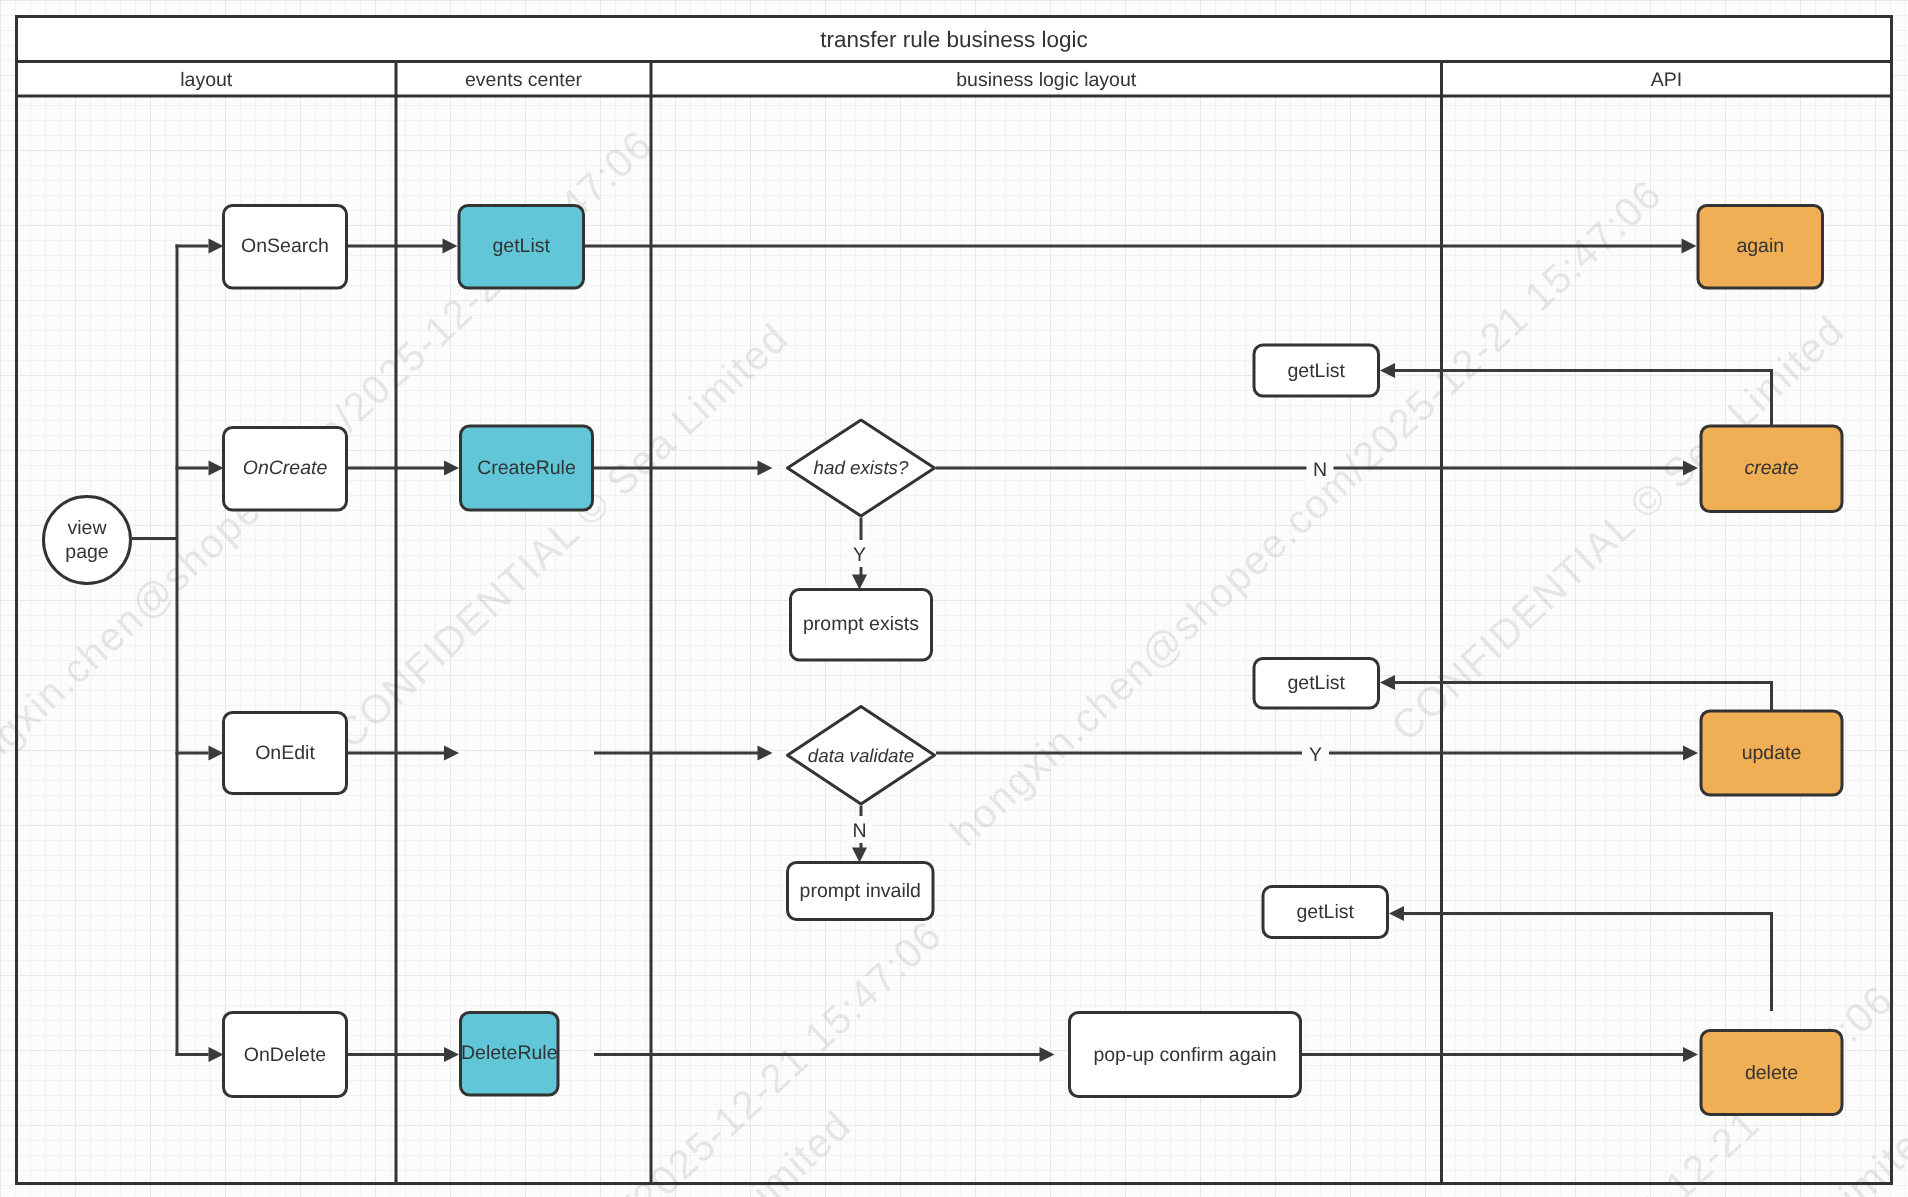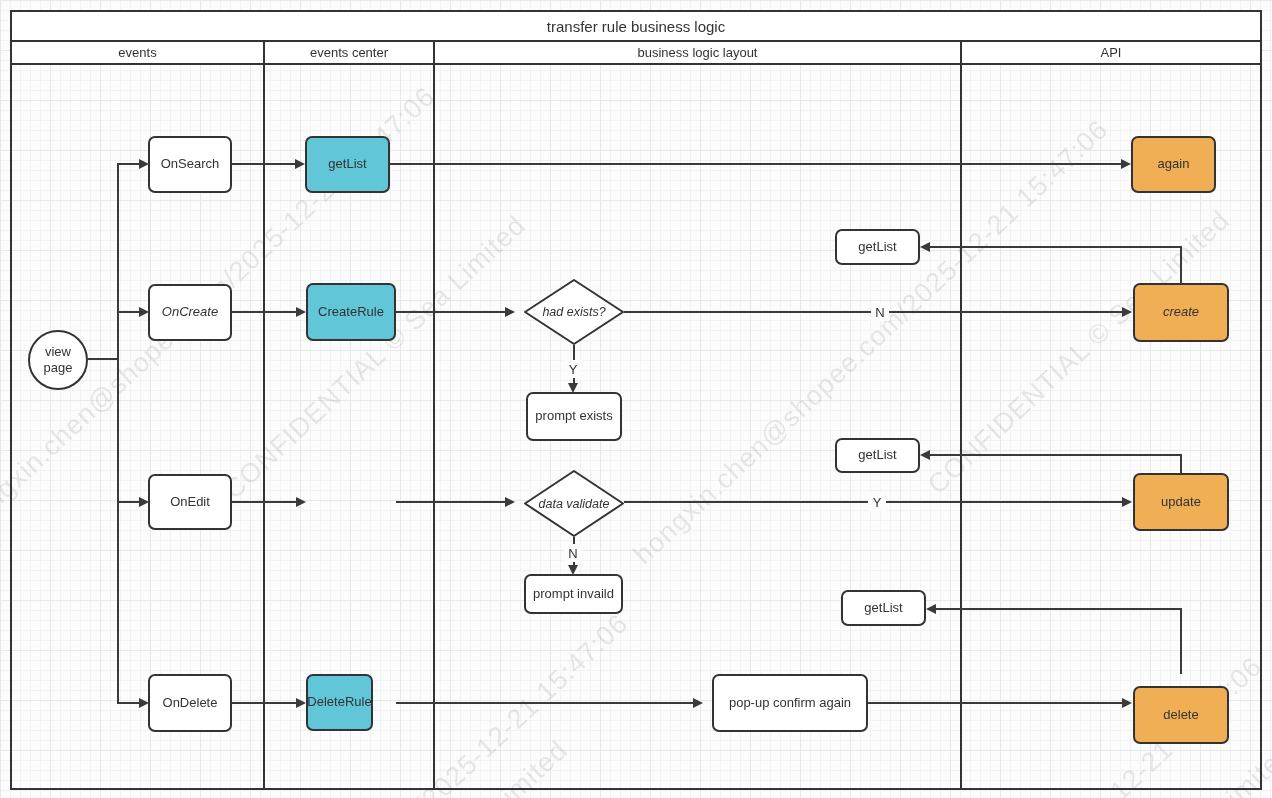--- a/index.html
+++ b/index.html
@@ -65,21 +65,21 @@
     <span class="wm" style="left:148px; top:1042px;">hongxin.chen@shopee.com/2025-12-21 15:47:06</span>
     <span class="wm" style="left:260px; top:1008px;">CONFIDENTIAL © Sea Limited</span>
     <span class="wm" style="left:782px; top:1085px;">hongxin.chen@shopee.com/2025-12-21 15:47:06</span>
     <span class="wm" style="left:985px; top:1010px;">CONFIDENTIAL © Sea Limited</span>
   </div>
 
   <div class="frame"></div>
   <div class="title">transfer rule business logic</div>
   <div class="tline" style="left:12px; top:40px; width:1248px; height:2px;"></div>
 
-  <div class="band lane-label" style="left:12px;  top:42px; width:251px; height:21px;">events</div>
+  <div class="band lane-label" style="left:12px;  top:42px; width:251px; height:21px;">layout</div>
   <div class="band lane-label" style="left:265px; top:42px; width:168px; height:21px;">events center</div>
   <div class="band lane-label" style="left:962px; top:42px; width:298px; height:21px;">API</div>
   <div class="band lane-label" style="left:435px; top:42px; width:525px; height:21px;">business logic layout</div>
   <div class="tline" style="left:12px; top:63px; width:1248px; height:2px;"></div>
 
   <div class="tline" style="left:263px; top:42px; width:2px; height:746px;"></div>
   <div class="tline" style="left:433px; top:42px; width:2px; height:746px;"></div>
   <div class="tline" style="left:960px; top:42px; width:2px; height:746px;"></div>
 
   <div class="node circle" style="left:28px; top:330px; width:60px; height:60px; padding:4px;">view page</div>

